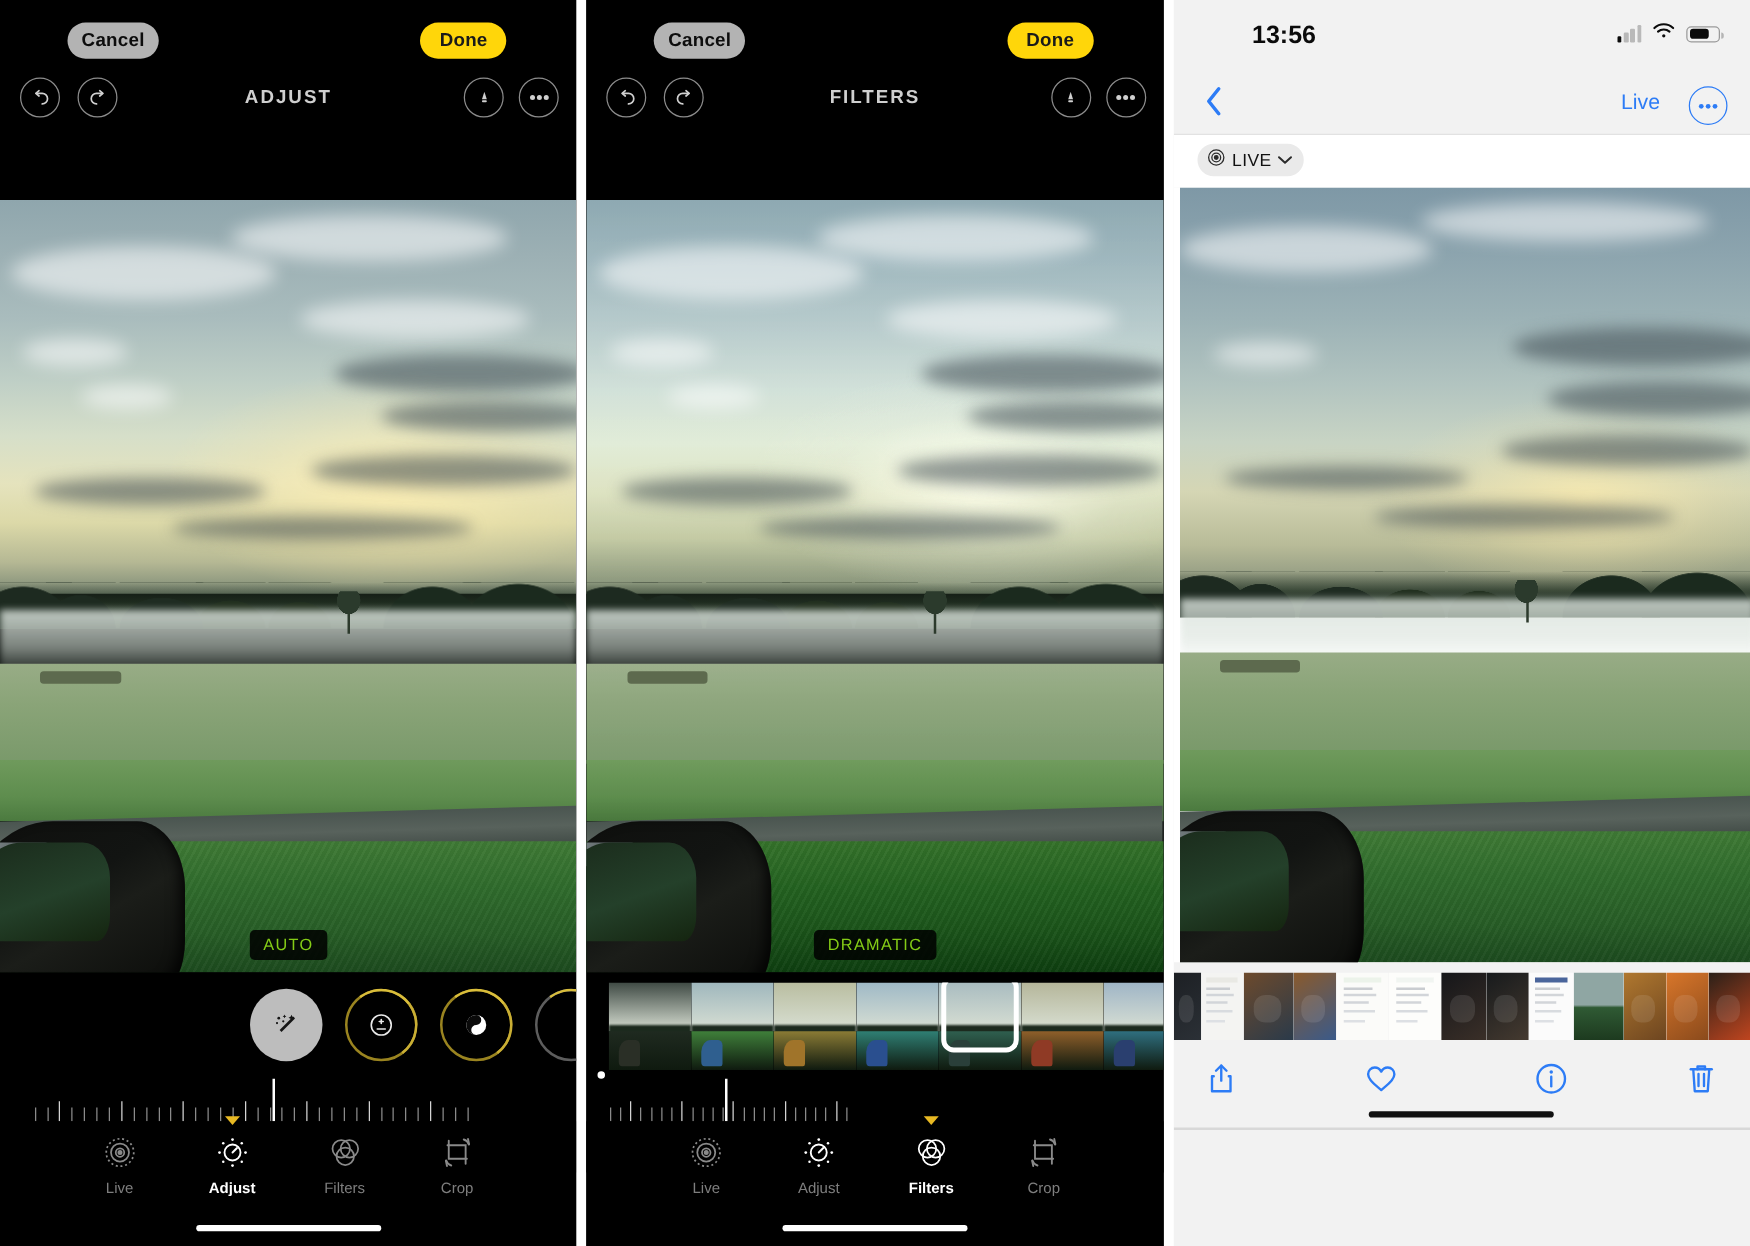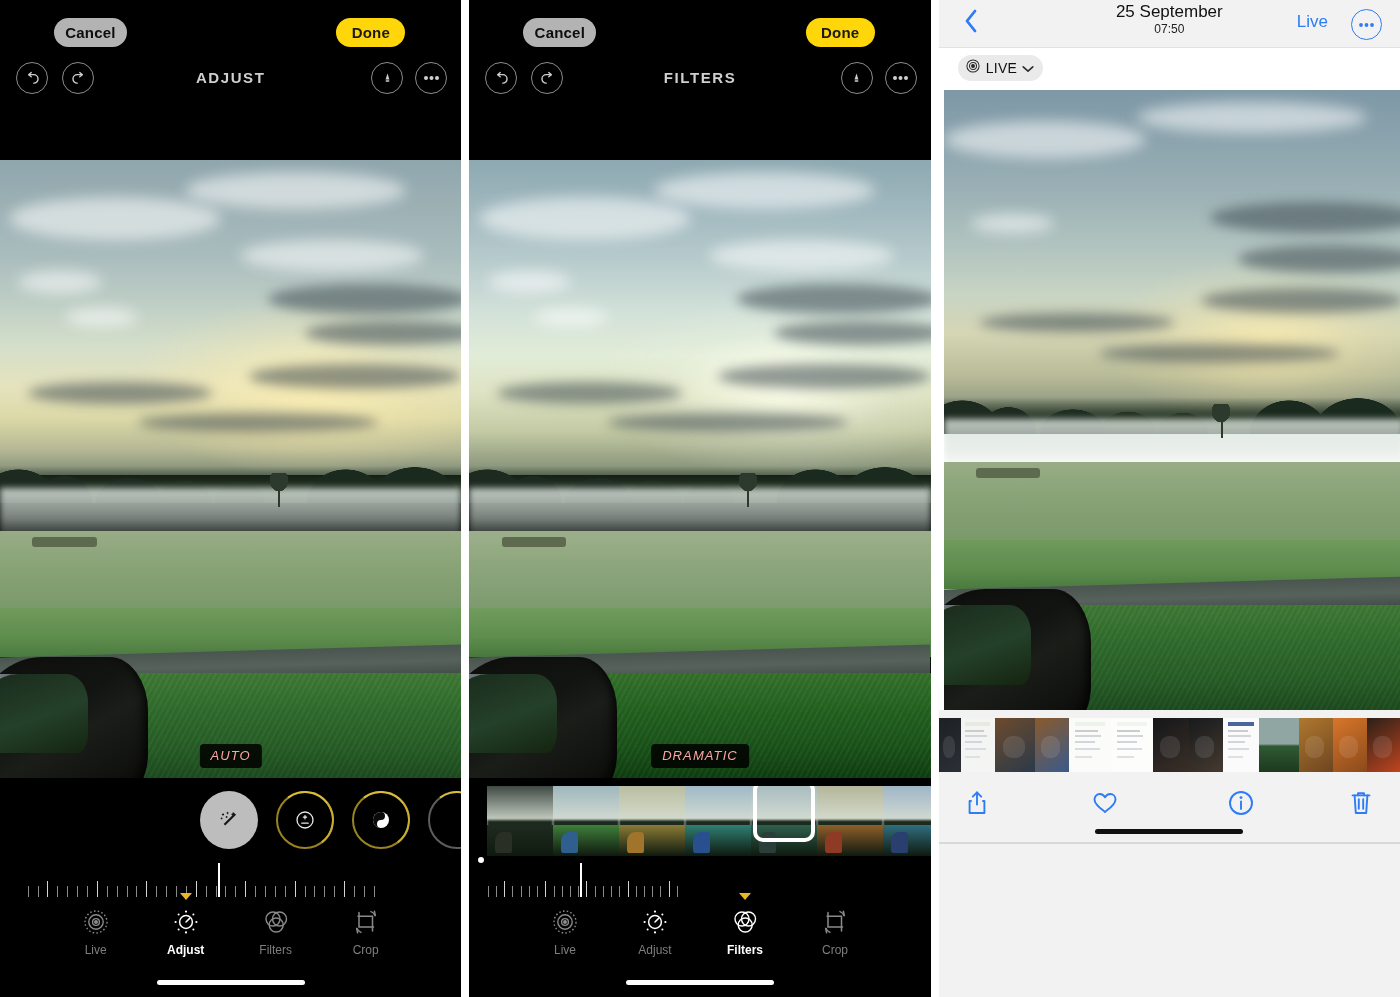--- a/index.html
+++ b/index.html
@@ -132,22 +132,22 @@
         #d2dcc9 62%, #cfd4b6 74%, #b9bf9c 86%, #7e8a74 100%);
     filter:contrast(1.18) saturate(.92);
   }
   .dramatic .field-near { filter:contrast(1.15) saturate(.95) brightness(.95); }
   .dramatic .field-mid  { filter:contrast(1.12) saturate(.9); }
   .dramatic .field-far  { filter:contrast(1.1) saturate(.85); }
 
   
   .chip-filtername {
     position:absolute; left:50%; transform:translateX(-50%); bottom:10px;
-    background:rgba(0,0,0,.85); color:#fca5a5; font-size:13px; letter-spacing:1.1px;
-    padding:4px 11px 5px; border-radius:4px; font-weight:500;font-style:italic;
+    background:rgba(0,0,0,.85); color:#84cc16; font-size:13px; letter-spacing:1.1px;
+    padding:4px 11px 5px; border-radius:4px; font-weight:500;
   }
 
   
   .ed-controls { position:relative; height:160px; background:#000; }
   .dial-row { position:absolute; top:13px; left:0; right:0; height:62px; }
   .dial { position:absolute; top:0; width:58px; height:58px; border-radius:50%; cursor:pointer; }
   .dial-auto { left:200px; background:#bdbdbd; display:flex; align-items:center; justify-content:center; }
   .dial-ring { border:2px solid #9a8420; display:flex; align-items:center; justify-content:center; }
   .dial-ring:before {
     content:''; position:absolute; inset:-2px; border-radius:50%;
@@ -660,30 +660,47 @@
           </div>
         </div>
       <div class="home-ind"></div>
     </div>
   </div>
 
   <div class="divider"></div>
 
   <div class="panel panel-viewer">
 
+    <div class="vw-status">
+      <div class="vw-time">13:56</div>
+      <div class="vw-icons">
+        <span class="bars">
+          <i class="on" style="height:5px"></i>
+            <i style="height:8px"></i>
+            <i style="height:11px"></i>
+            <i style="height:14px"></i>
+        </span>
+        <span>
+          <svg width="18" height="13" viewBox="0 0 18 13" fill="none" stroke="#0b0b0b" stroke-width="1.7" stroke-linecap="round">
+            <path d="M1.5 4.4A11 11 0 0 1 16.5 4.4"></path>
+              <path d="M4.4 7.3a7 7 0 0 1 9.2 0"></path>
+            <circle cx="9" cy="10.6" r="1.3" fill="#0b0b0b" stroke="none"></circle>
+          </svg>
+        </span>
+        <span class="battery">
+            <span></span>
+          </span>
+      </div>
+    </div>
 
     <div class="vw-nav">
       <div class="vw-back">
         <svg width="15" height="26" viewBox="0 0 15 26" fill="none" stroke="#2d7cf6" stroke-width="2.8" stroke-linecap="round" stroke-linejoin="round">
           <path d="M11 3 3 13l8 10"></path>
         </svg>
-      </div>
-      <div class="vw-titlewrap">
-        <div class="vw-title">25 September</div>
-        <div class="vw-sub">07:50</div>
       </div>
       <div class="vw-edit">Live</div>
       <div class="vw-more">
         <svg width="17" height="6" viewBox="0 0 17 6" fill="#2d7cf6">
           <circle cx="3" cy="3" r="1.9"></circle>
             <circle cx="8.5" cy="3" r="1.9"></circle>
             <circle cx="14" cy="3" r="1.9"></circle>
         </svg>
       </div>
     </div>

